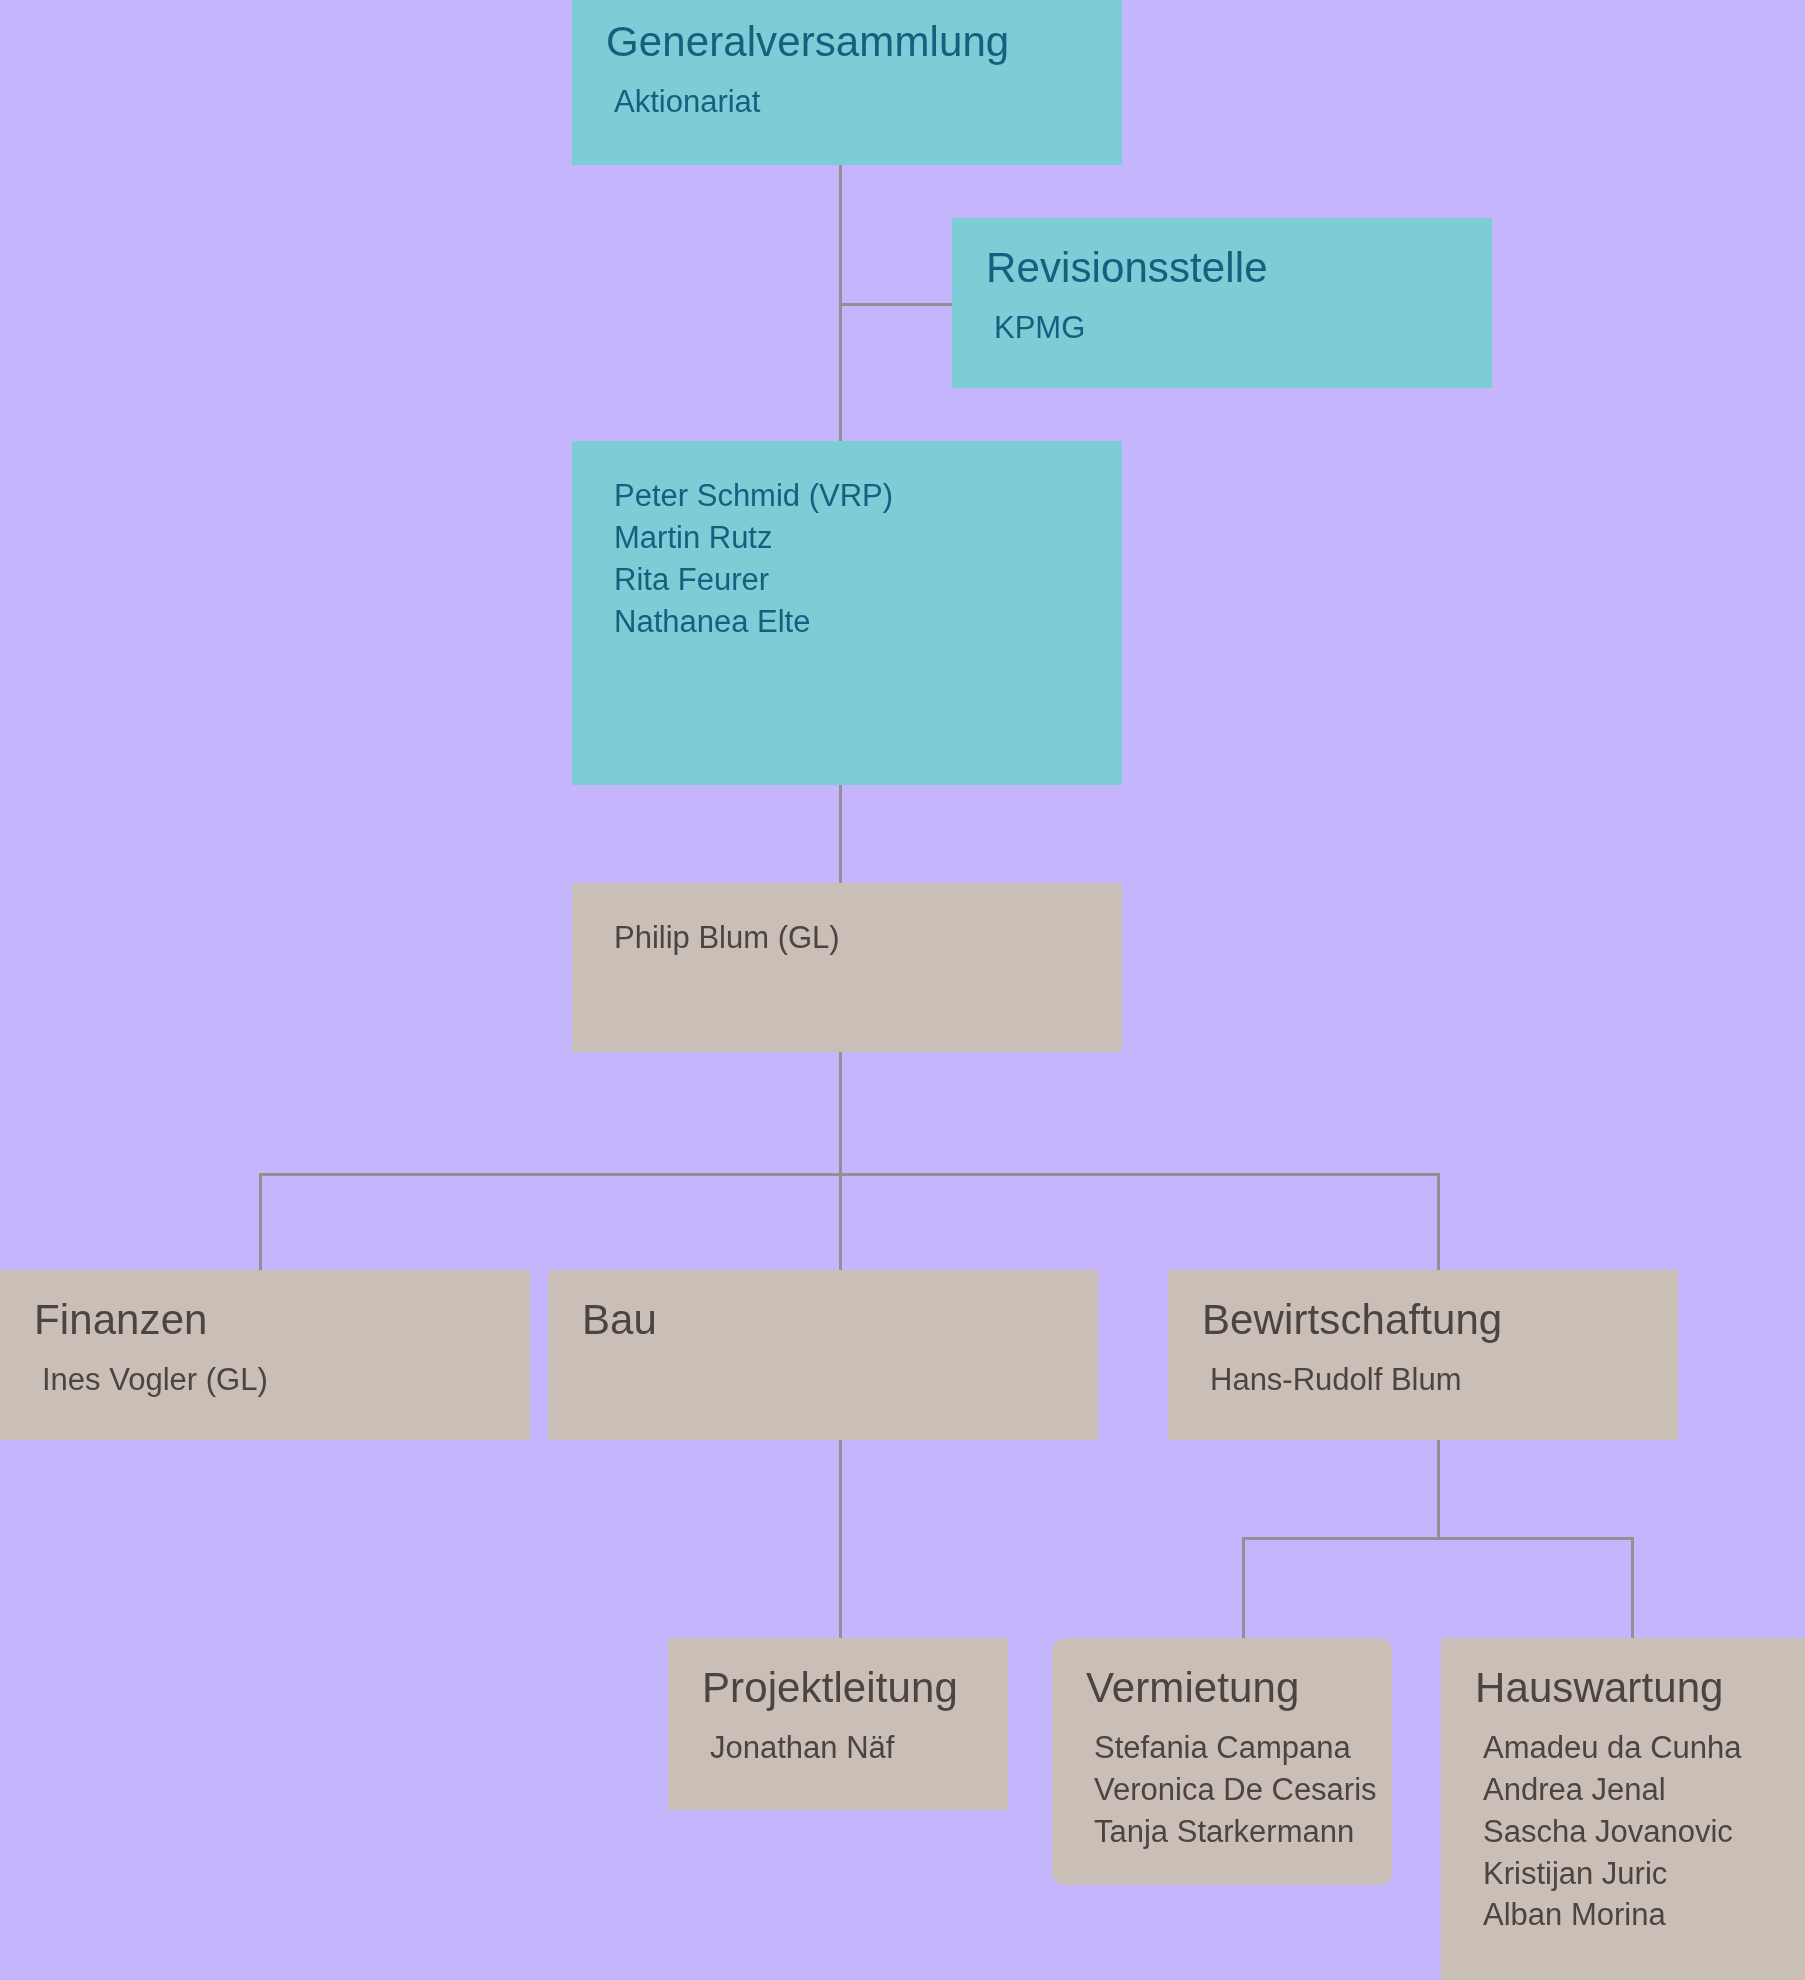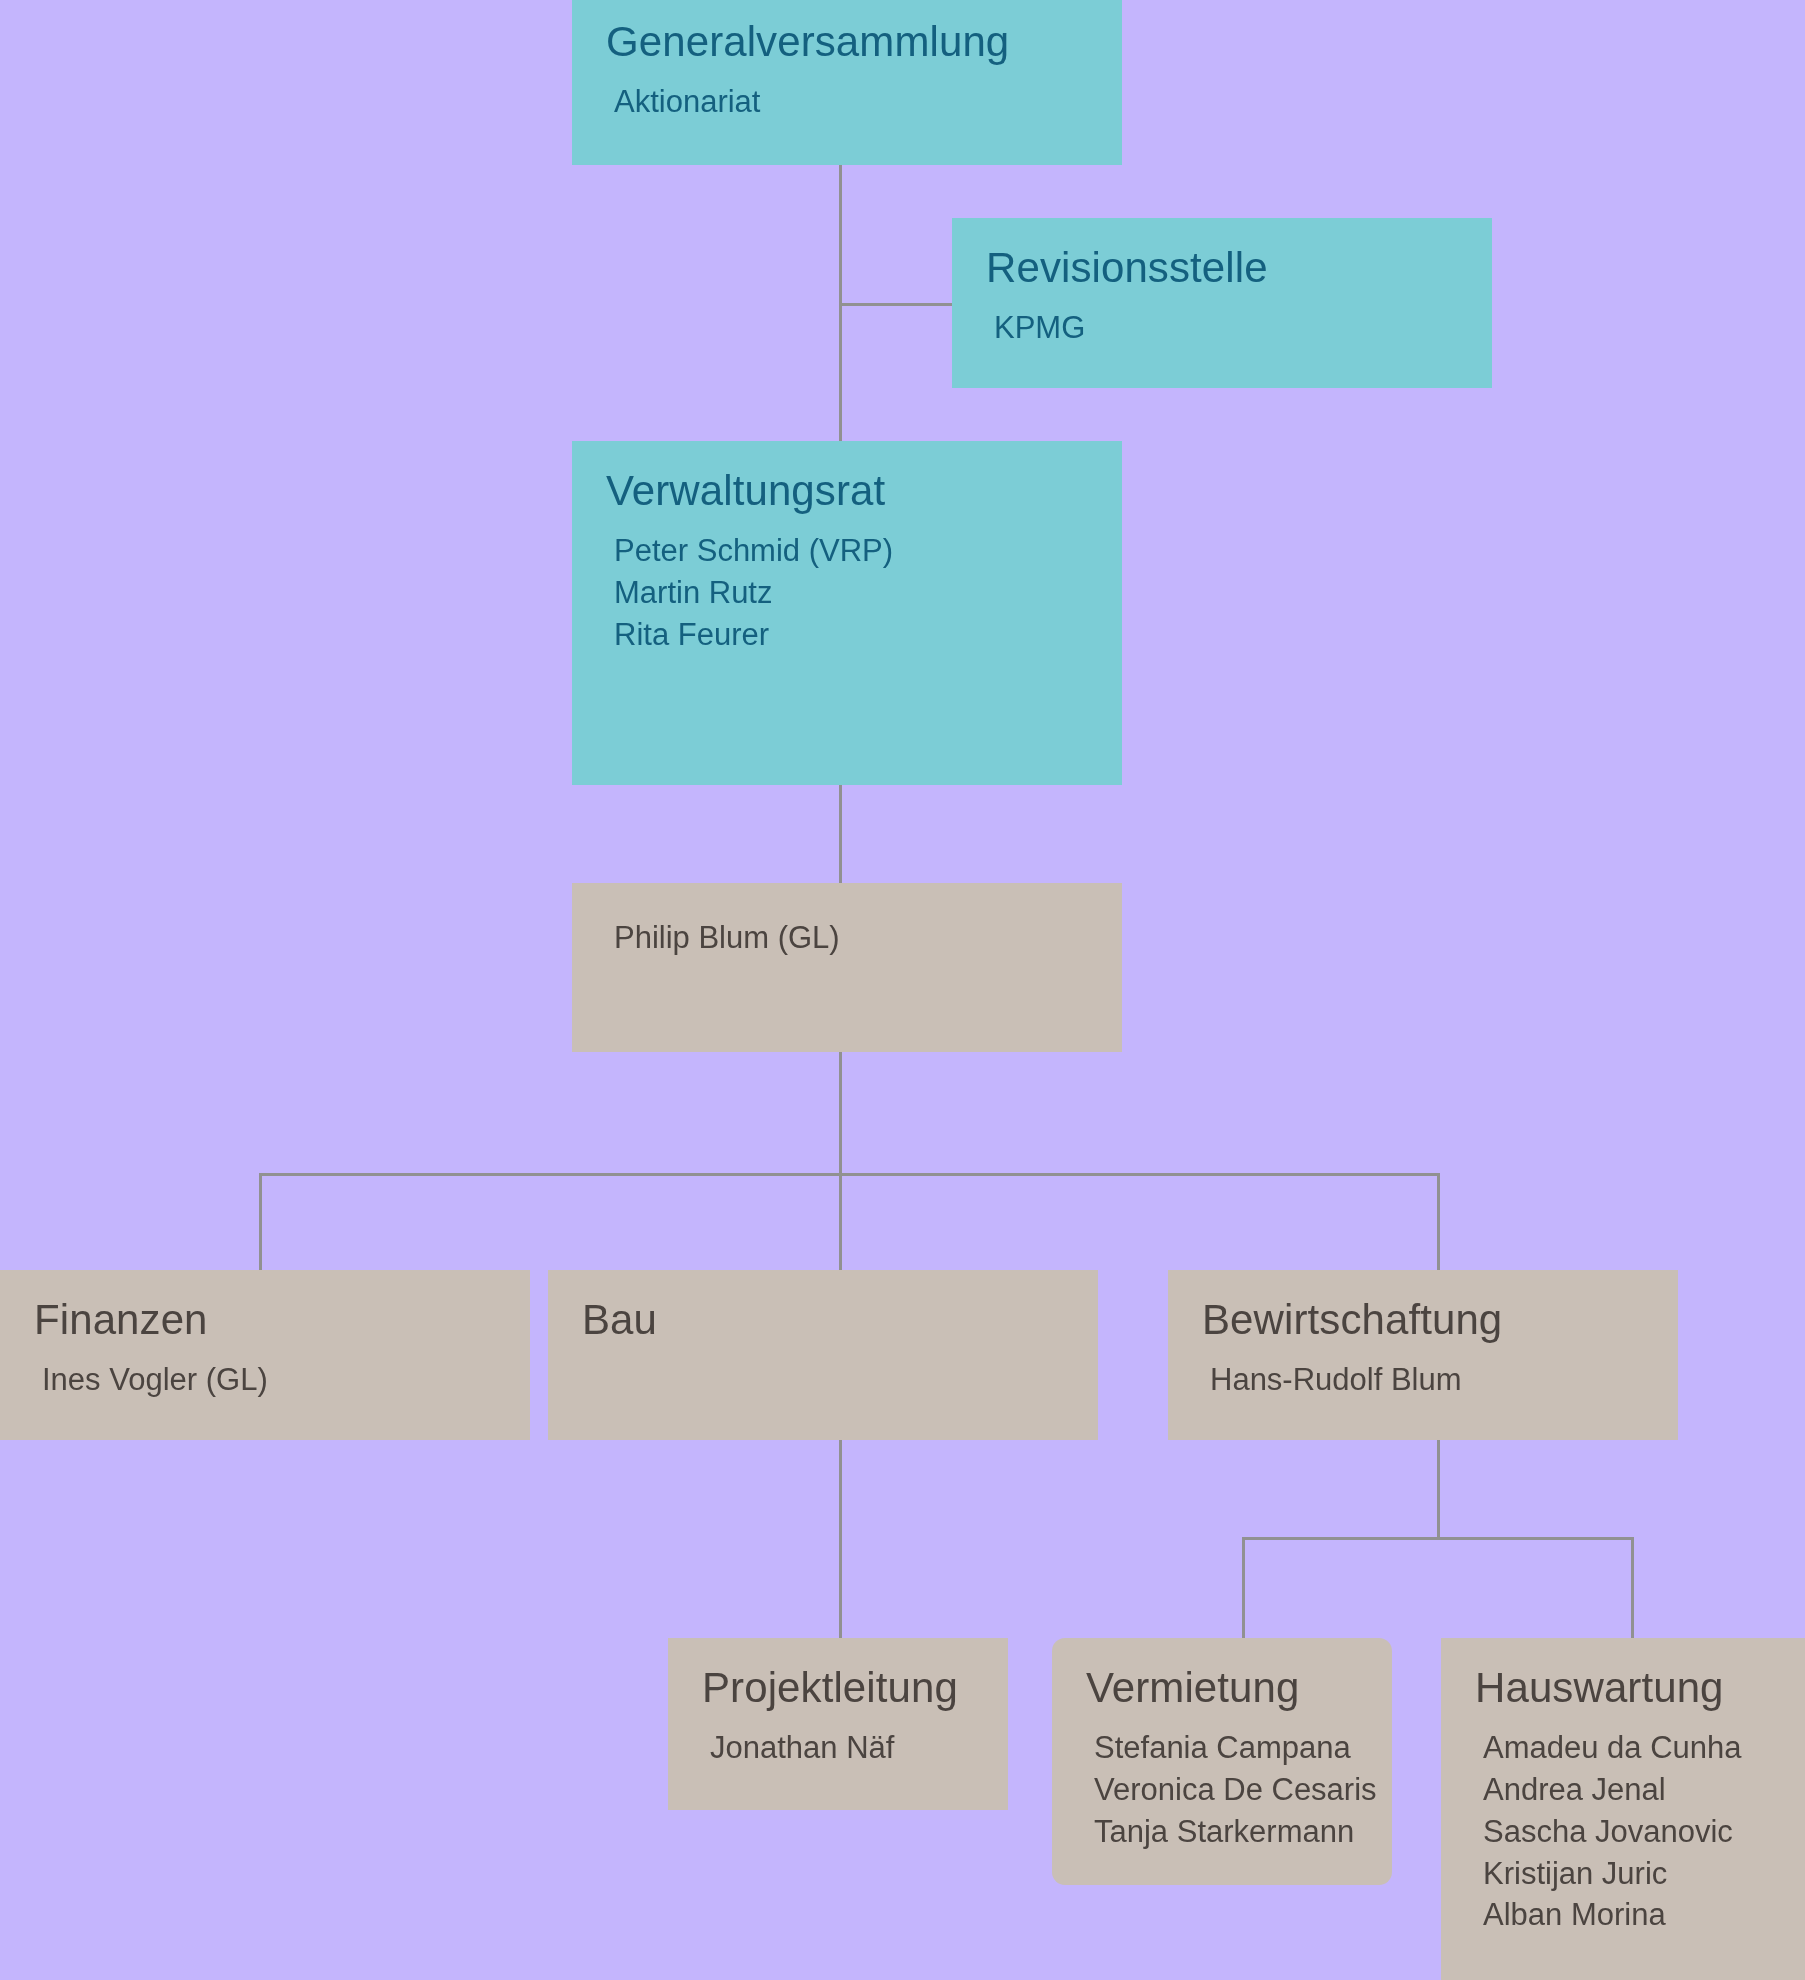--- a/index.html
+++ b/index.html
@@ -93,25 +93,25 @@
   </div>
 
   <div class="node teal" style="left:952px; top:218px; width:540px; height:170px;">
     <div class="title">Revisionsstelle</div>
     <ul class="members">
       <li>KPMG</li>
     </ul>
   </div>
 
   <div class="node teal" style="left:572px; top:441px; width:550px; height:344px;">
-    <div class="title">Verwaltungsrat</div>
     <ul class="members">
       <li>Peter Schmid (VRP)</li>
       <li>Martin Rutz</li>
       <li>Rita Feurer</li>
+      <li>Nathanea Elte</li>
     </ul>
   </div>
 
   <div class="node gray" style="left:572px; top:883px; width:550px; height:169px;">
     <ul class="members">
       <li>Philip Blum (GL)</li>
     </ul>
   </div>
 
   <div class="node gray" style="left:-15px; top:1270px; width:545px; height:170px; padding-left:49px;">

